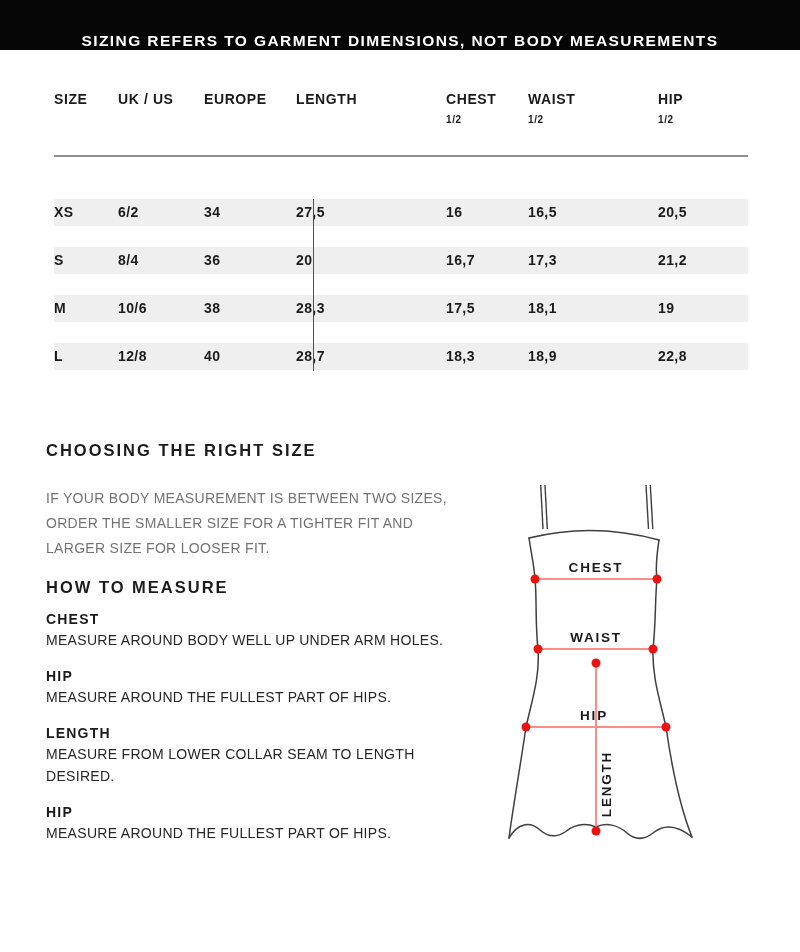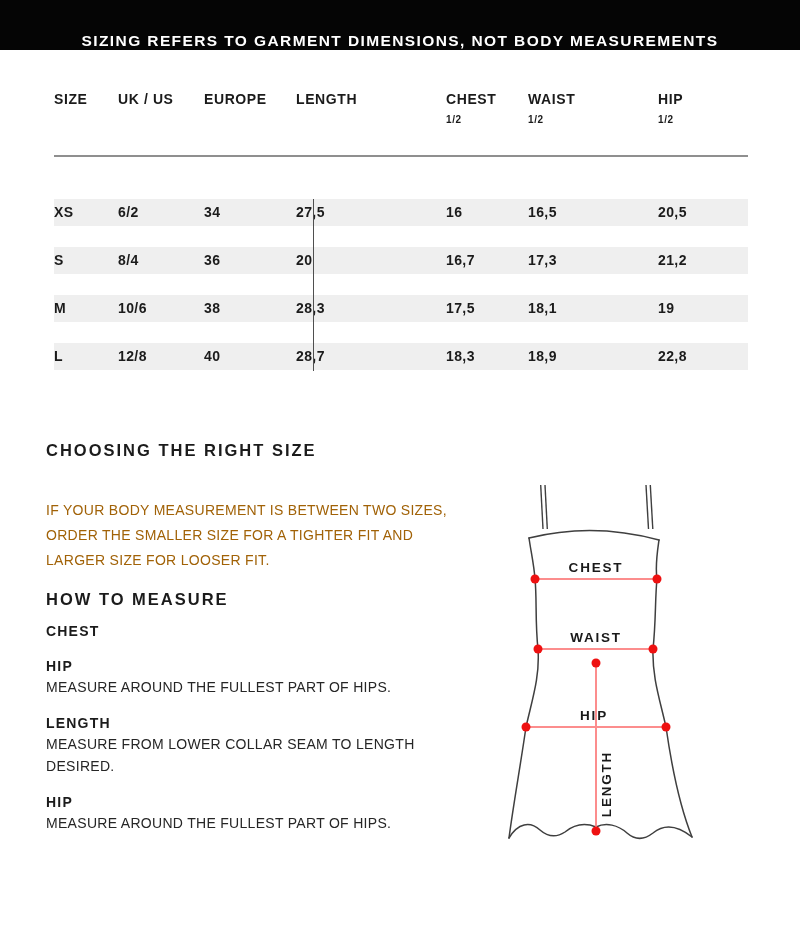--- a/index.html
+++ b/index.html
@@ -32,21 +32,21 @@
   }
   .vdivider{
     position:absolute;left:259px;top:111px;width:1px;height:172px;background:#4f4f4f;
   }
   
   .textcol{position:absolute;left:46px;top:440px;width:430px;}
   .sec-heading{
     font-size:16.5px;font-weight:bold;letter-spacing:2px;line-height:20px;margin:0;
   }
   .choosing-body{
-    margin-top:38px;width:425px;font-size:14px;letter-spacing:0.3px;line-height:25px;color:#a16207;
+    margin-top:26px;width:425px;font-size:14px;letter-spacing:0.3px;line-height:25px;color:#737373;
   }
   .howto-heading{margin-top:16px;}
   .measure-list{margin-top:13px;}
   .measure-item{margin-bottom:16px;width:400px;}
   .measure-label{font-size:14px;font-weight:bold;letter-spacing:1.2px;line-height:19px;}
   .measure-text{font-size:14px;letter-spacing:0.3px;line-height:22px;color:#262626;}
   
   .diagram{position:absolute;left:480px;top:470px;width:320px;height:400px;}
   .svg-label{
     font-family:"Liberation Sans",sans-serif;font-size:13.5px;font-weight:bold;letter-spacing:1.8px;
@@ -140,20 +140,21 @@
 
   <div class="textcol">
     <h2 class="sec-heading">CHOOSING THE RIGHT SIZE</h2>
     <div class="choosing-body">IF YOUR BODY MEASUREMENT IS BETWEEN TWO SIZES, ORDER THE SMALLER SIZE FOR A TIGHTER FIT AND LARGER SIZE FOR LOOSER FIT.</div>
 
     <h2 class="sec-heading howto-heading">HOW TO MEASURE</h2>
 
     <div class="measure-list">
       <div class="measure-item">
         <div class="measure-label">CHEST</div>
+        <div class="measure-text">MEASURE AROUND BODY WELL UP UNDER ARM HOLES.</div>
       </div>
       <div class="measure-item">
         <div class="measure-label">HIP</div>
         <div class="measure-text">MEASURE AROUND THE FULLEST PART OF HIPS.</div>
       </div>
       <div class="measure-item">
         <div class="measure-label">LENGTH</div>
         <div class="measure-text">MEASURE FROM LOWER COLLAR SEAM TO LENGTH DESIRED.</div>
       </div>
       <div class="measure-item">

